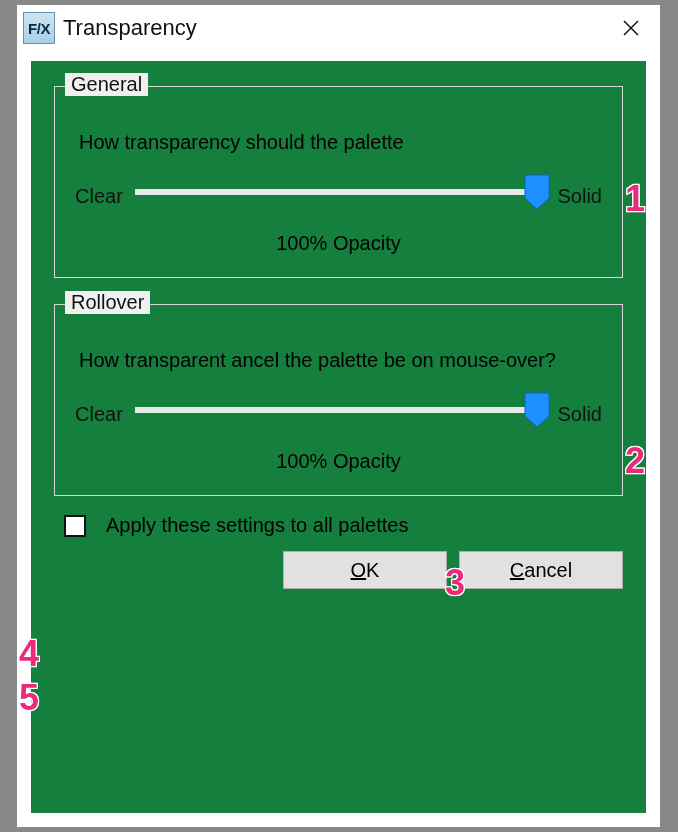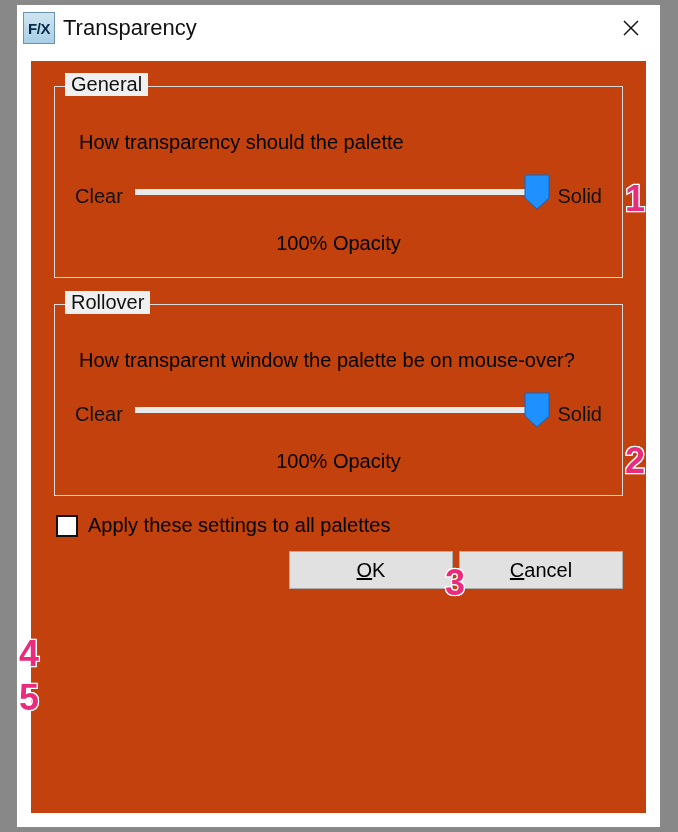--- a/index.html
+++ b/index.html
@@ -58,21 +58,21 @@
     line-height: 1;
     cursor: default;
   }
   .close-btn svg { stroke: #111; stroke-width: 1.5; }
   .body {
     position: absolute;
     left: 14px;
     right: 14px;
     top: 56px;
     bottom: 14px;
-    background: #c2410c;
+    background: #15803d;
     border: 1px solid #fff0; 
     padding: 24px 16px 16px 16px;
   }
   .fieldset {
     position: relative;
     border: 1px solid #d9d9d9;
     margin: 0 6px 26px 6px;
     padding: 12px 20px 18px 20px;
   }
   .fieldset.rollover { margin-bottom: 18px; }
@@ -132,34 +132,34 @@
     border: 1px solid #adadad;
     font-size: 19px;
     text-align: center;
     line-height: 34px;
     cursor: default;
   }
   .preview-btn .ul { text-decoration: underline; }
   .checkbox-row {
     display: flex;
     align-items: center;
-    gap: 10px;
-    margin: 6px 6px 10px 8px;
+    gap: 20px;
+    margin: 6px 6px 10px 16px;
     font-size: 20px;
   }
   .checkbox-box {
     width: 22px;
     height: 22px;
     background: #fff;
     border: 2px solid #111;
   }
   .button-row {
     display: flex;
     justify-content: flex-end;
-    gap: 6px;
+    gap: 12px;
     margin: 14px 6px 0 6px;
   }
   .btn {
     width: 164px;
     height: 38px;
     background: #e1e1e1;
     border: 1px solid #adadad;
     font-size: 20px;
     line-height: 36px;
     text-align: center;
@@ -211,21 +211,21 @@
             </svg>
           </div>
         </div>
         <div class="slider-label">Solid</div>
       </div>
       <div class="opacity-text">100% Opacity</div>
     </div>
 
     <div class="fieldset rollover">
       <div class="legend">Rollover</div>
-      <div class="question">How transparent window the palette be on mouse-over?</div>
+      <div class="question">How transparent ancel the palette be on mouse-over?</div>
       <div class="slider-row">
         <div class="slider-label">Clear</div>
         <div class="slider">
           <div class="track"></div>
           <div class="thumb" style="left:98%;">
             <svg width="26" height="36" viewBox="0 0 26 36">
               <path d="M1 1 H25 V24 L13 35 L1 24 Z" fill="#1e90ff" stroke="#0b66c3" stroke-width="1"></path>
             </svg>
           </div>
         </div>

